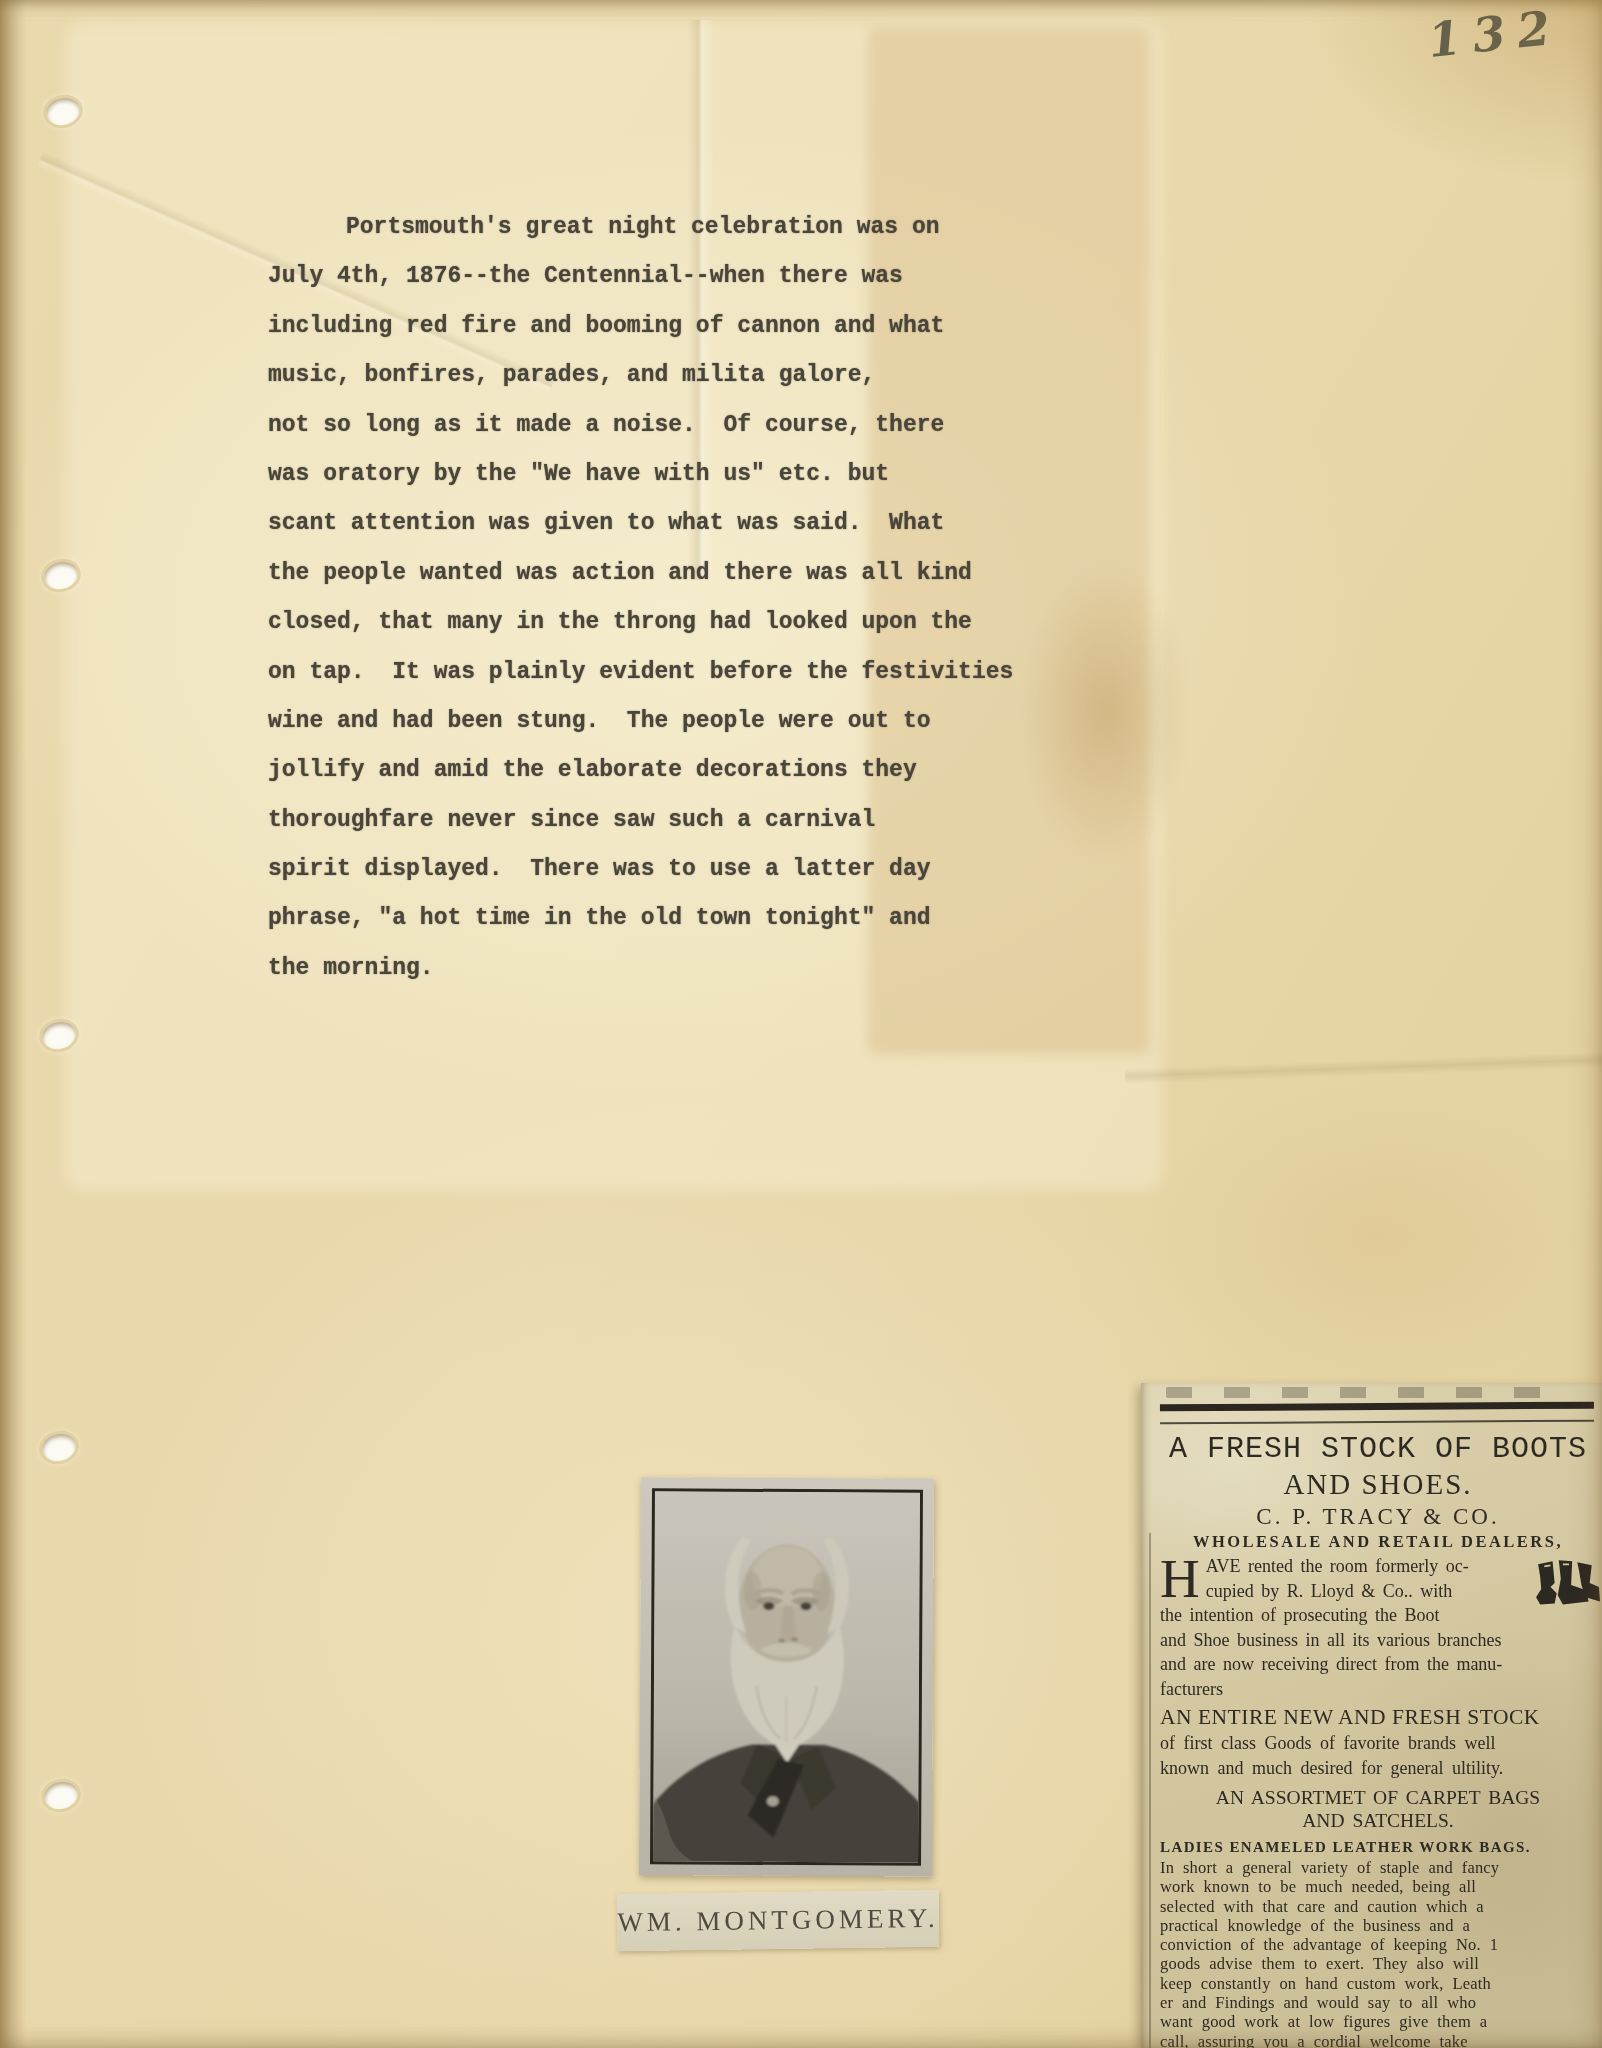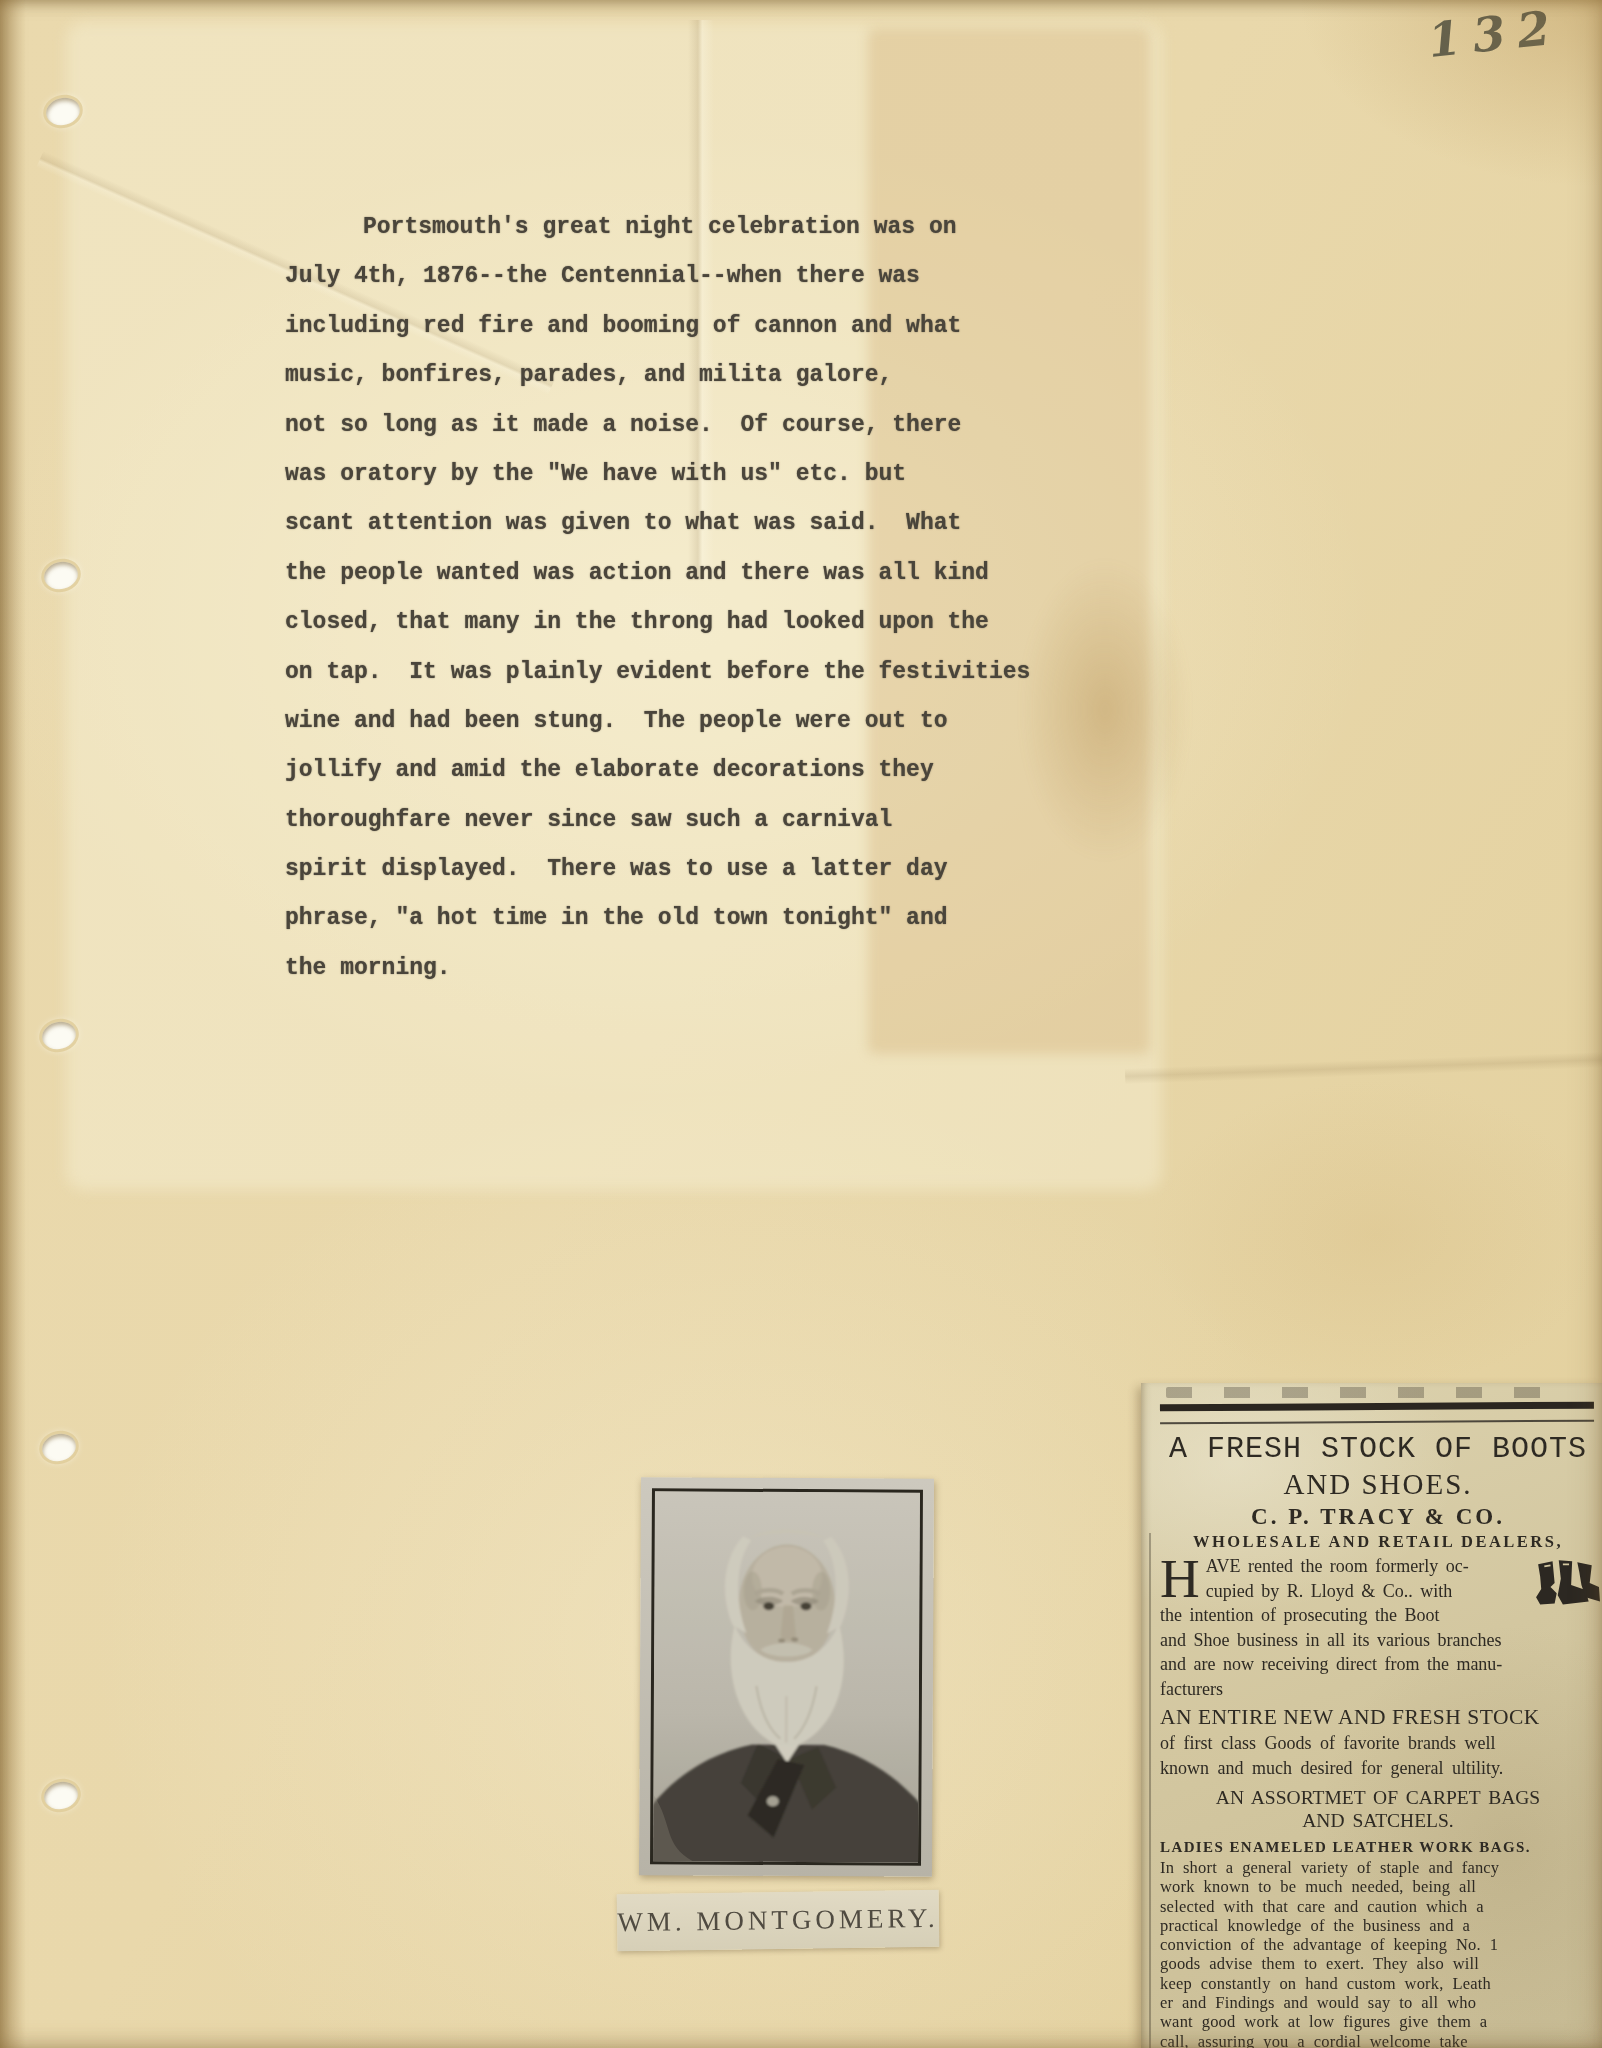--- a/index.html
+++ b/index.html
@@ -46,21 +46,21 @@
   .hole{position:absolute;width:34px;height:27px;border-radius:50%;
     background:#fcfbf3;transform:rotate(-14deg);
     box-shadow:inset 0 3px 4px rgba(130,105,60,.55), 0 0 0 3px rgba(222,203,150,.8), 0 0 9px rgba(255,255,250,.9);}
 
   
   .page-number{position:absolute;left:1428px;top:6px;
     font-family:"DejaVu Serif",serif;font-style:italic;font-size:47px;font-weight:600;
     color:#4d5146;letter-spacing:12px;transform:rotate(-6deg);opacity:.92;}
 
   
-  .typed-text{position:absolute;left:285px;top:203px;
+  .typed-text{position:absolute;left:268px;top:203px;
     font-family:"Liberation Mono",monospace;font-weight:700;font-size:23px;
     color:#4a453b;text-shadow:0 0 1.4px rgba(74,68,55,.75);}
   .typed-line{white-space:pre;height:49.4px;line-height:49.4px;}
   .typed-line[data-index="0"]{padding-left:78px;}
 
   
   .photo{position:absolute;left:640px;top:1478px;width:293px;height:398px;margin:0;
     background:linear-gradient(180deg,#cdc9be,#b7b3a7);
     box-shadow:1px 3px 7px rgba(80,60,30,.35);transform:rotate(.3deg);}
   .photo-inner{position:absolute;inset:11px;border:3px solid #2a271f;overflow:hidden;}
@@ -83,21 +83,21 @@
   .clipping::before{content:"";position:absolute;left:8px;top:150px;bottom:0;width:2px;
     background:rgba(55,48,38,.35);}
   .remnant{height:11px;margin:4px 40px 0 6px;
     background:repeating-linear-gradient(90deg, rgba(45,40,32,.55) 0 26px, rgba(45,40,32,0) 26px 58px);
     opacity:.55;border-radius:2px;}
   .rule{margin:5px 2px 8px 0;height:11px;transform:rotate(-.35deg);
     border-top:7px solid #2b2620;border-bottom:2px solid rgba(43,38,32,.8);}
   .t1{margin:2px 0 0;font-size:30px;font-weight:400;letter-spacing:1px;text-align:center;
     white-space:nowrap;line-height:36px;font-family:Liberation Mono, monospace;}
   .t2{margin:0;font-size:29px;font-weight:400;letter-spacing:2px;text-align:center;line-height:34px;}
-  .company{margin:2px 0 0;font-size:23px;font-weight:700;letter-spacing:3px;text-align:center;line-height:27px;}
+  .company{margin:2px 0 0;font-size:23px;font-weight:400;letter-spacing:3px;text-align:center;line-height:27px;}
   .subtitle{margin:1px 0 2px;font-size:16.5px;font-weight:700;letter-spacing:2.5px;text-align:center;line-height:21px;}
   .para1{position:relative;font-size:18px;line-height:24.5px;word-spacing:3px;}
   .dropcap{float:left;font-size:55px;line-height:46px;padding:2px 6px 0 0;color:#2e2a23;
     font-family:"Liberation Serif",serif;}
   .boots{float:right;width:66px;height:58px;margin:4px -4px 2px 4px;}
   .cl-line{white-space:nowrap;}
   .stockhead{font-size:21.5px;letter-spacing:.5px;line-height:27px;margin-top:3px;white-space:nowrap;}
   .stock-lines{font-size:18px;line-height:25px;word-spacing:4px;}
   .subhead{font-size:19.5px;text-align:center;line-height:23px;word-spacing:3px;}
   .subhead.first{margin-top:5px;}

